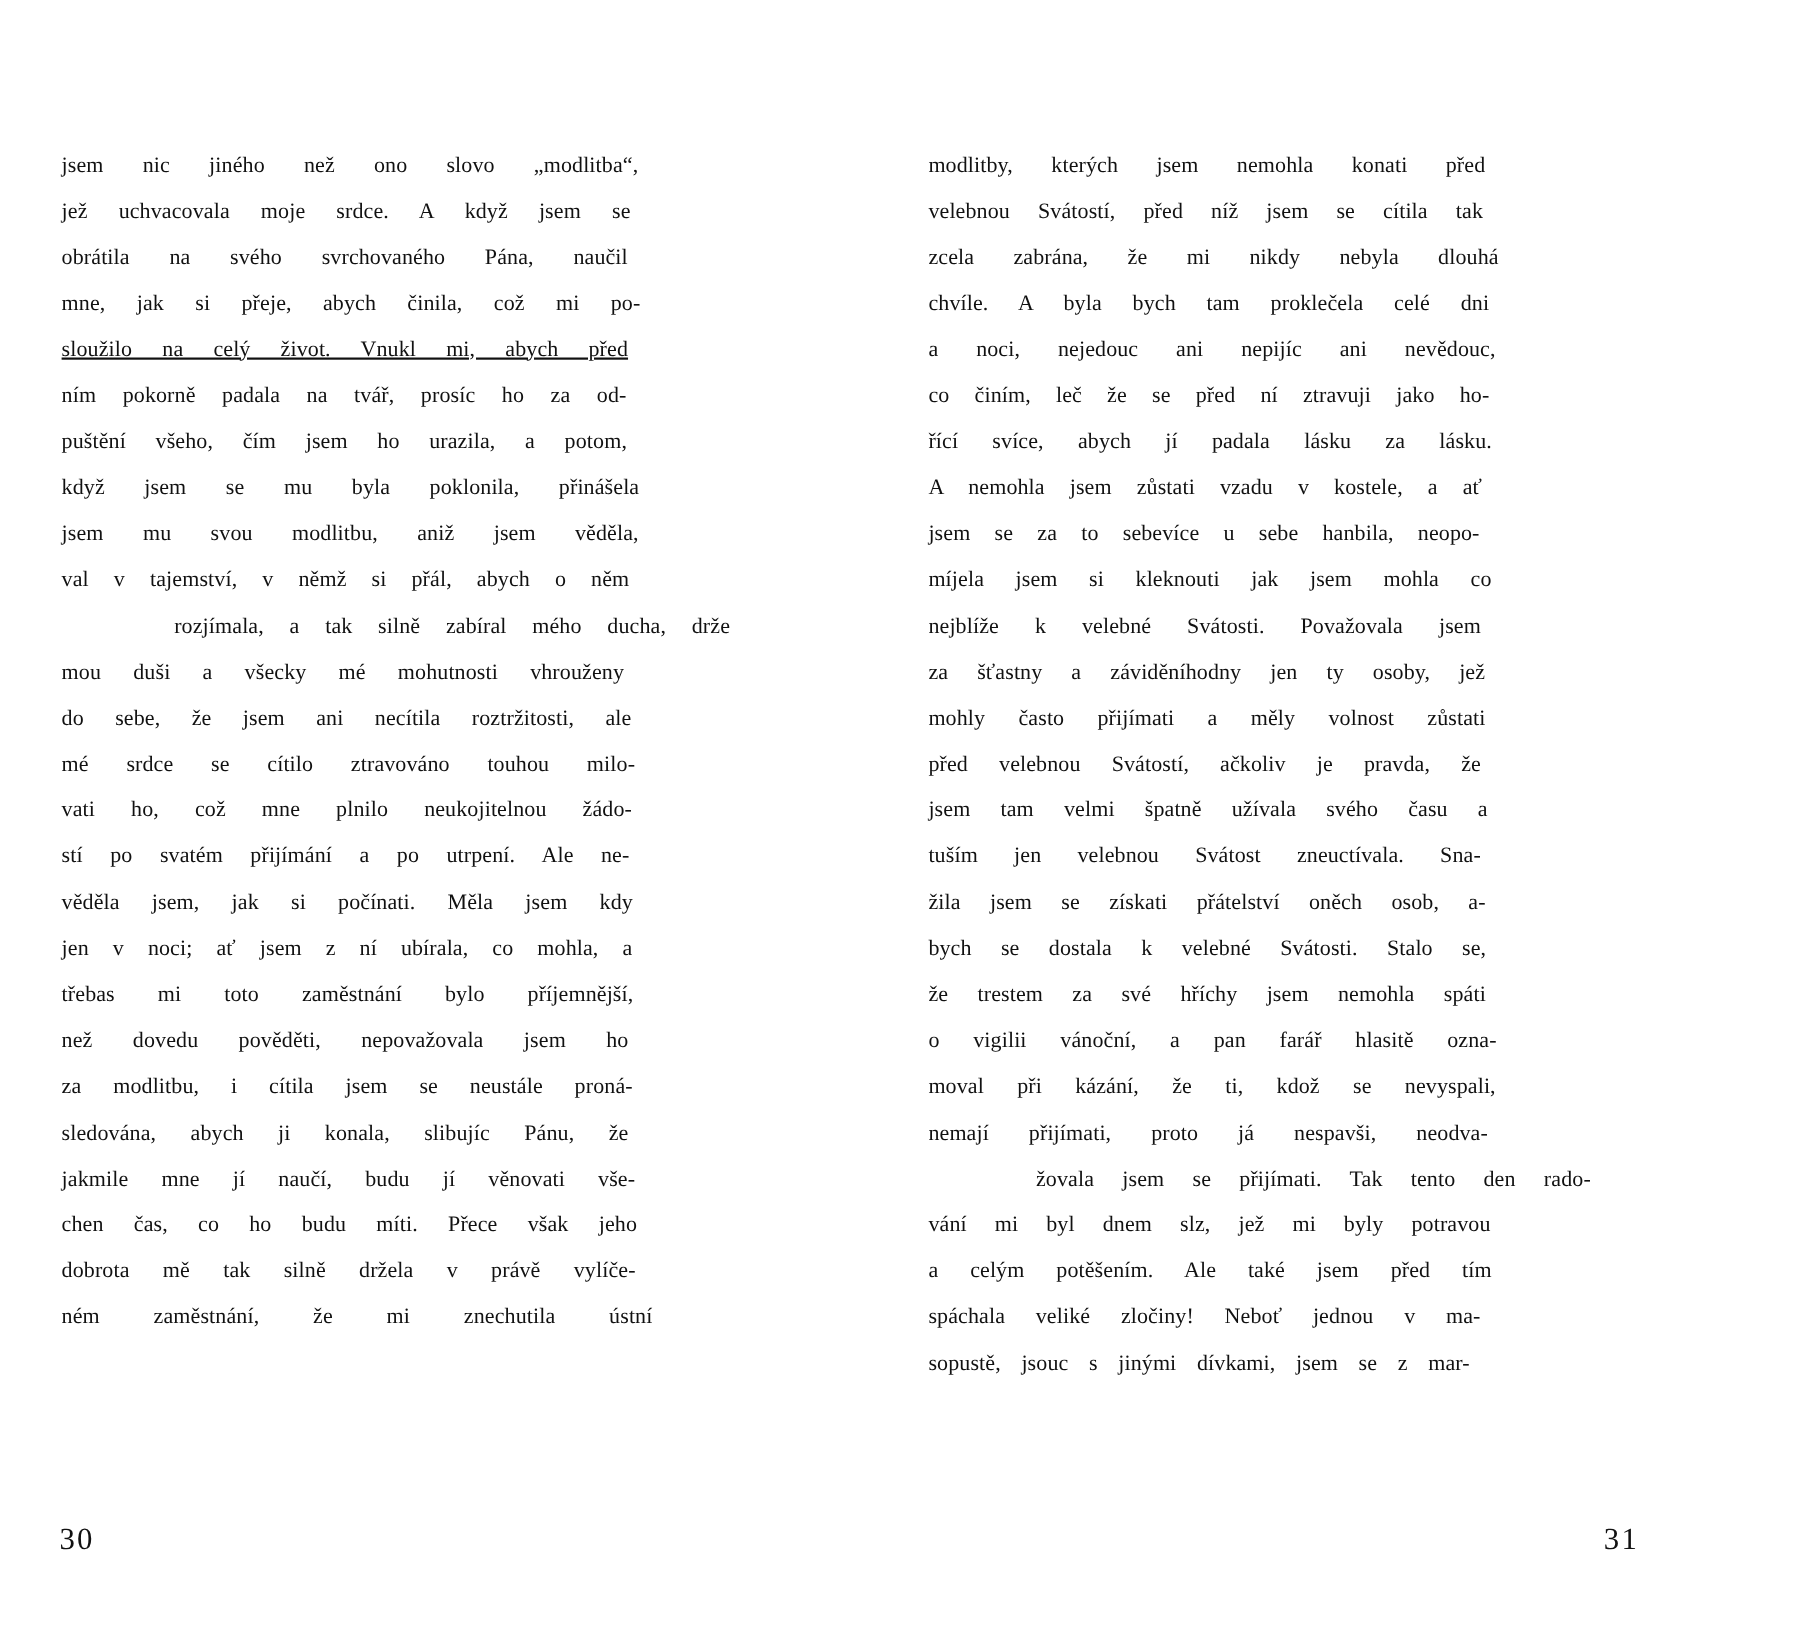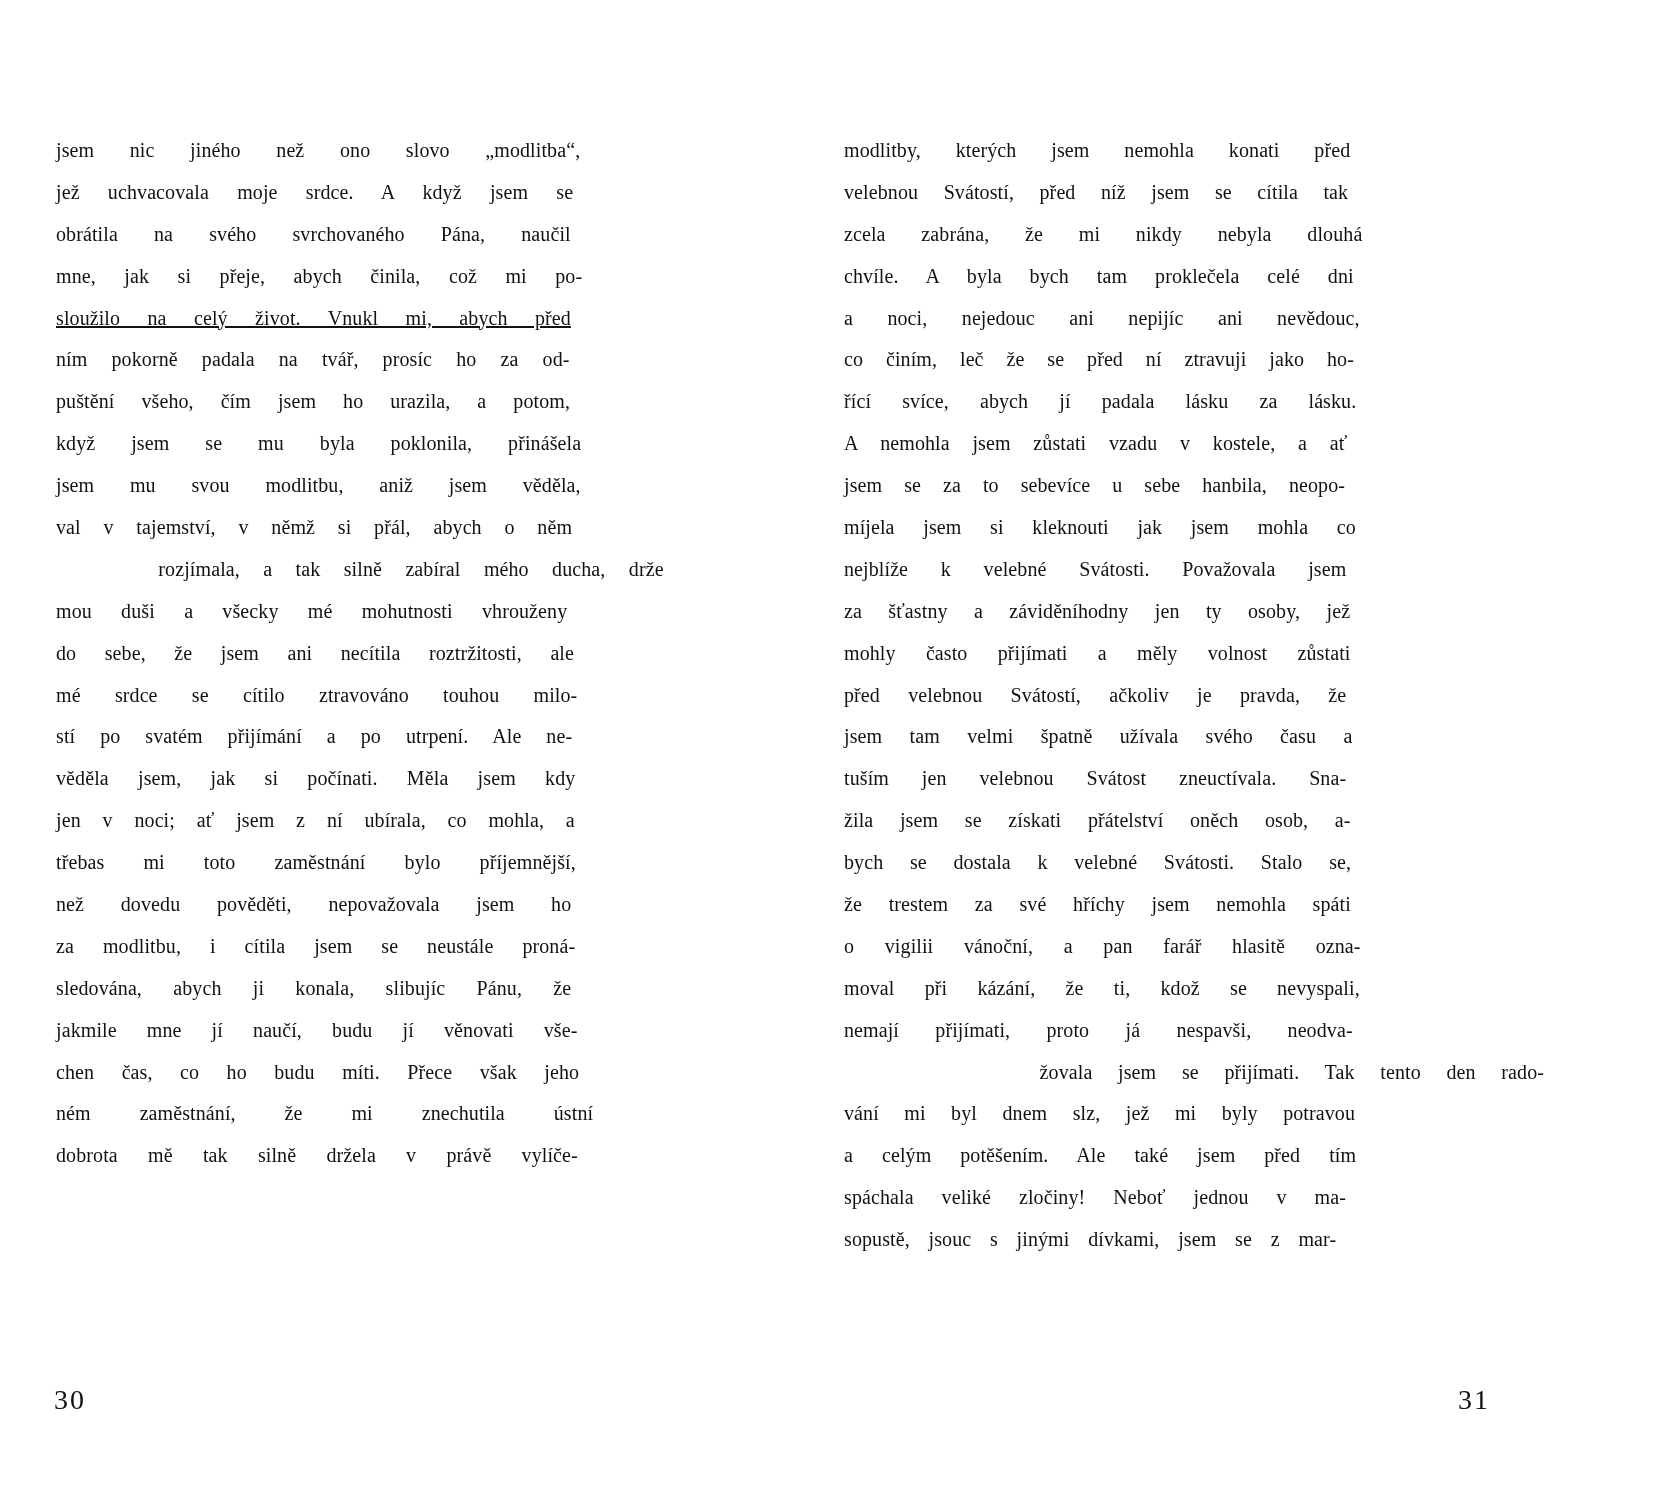--- a/index.html
+++ b/index.html
@@ -63,31 +63,32 @@
       <span class="line" style="display: block; text-align: left; text-align-last: auto; word-spacing: 22.2857px; text-decoration: underline;">sloužilo na celý život. Vnukl mi, abych před</span>
       <span class="line" style="display: block; text-align: left; text-align-last: auto; word-spacing: 19px;">ním pokorně padala na tvář, prosíc ho za od-</span>
       <span class="line" style="display: block; text-align: left; text-align-last: auto; word-spacing: 21.8571px;">puštění všeho, čím jsem ho urazila, a potom,</span>
       <span class="line" style="display: block; text-align: left; text-align-last: auto; word-spacing: 30.8333px;">když jsem se mu byla poklonila, přinášela</span>
       <span class="line" style="display: block; text-align: left; text-align-last: auto; word-spacing: 30.6667px;">jsem mu svou modlitbu, aniž jsem věděla,</span>
       <span class="line" style="display: block; text-align: left; text-align-last: auto; word-spacing: 17.6667px;">val v tajemství, v němž si přál, abych o něm</span>
       <span class="line" style="display: block; text-align: center; text-align-last: auto; word-spacing: 18.2857px;">rozjímala, a tak silně zabíral mého ducha, drže</span>
       <span class="line" style="display: block; text-align: left; text-align-last: auto; word-spacing: 24.1667px;">mou duši a všecky mé mohutnosti vhrouženy</span>
       <span class="line" style="display: block; text-align: left; text-align-last: auto; word-spacing: 23.4286px;">do sebe, že jsem ani necítila roztržitosti, ale</span>
       <span class="line" style="display: block; text-align: left; text-align-last: auto; word-spacing: 29.1667px;">mé srdce se cítilo ztravováno touhou milo-</span>
+      <span class="line" style="display: block; text-align: left; text-align-last: auto; word-spacing: 27.6667px;">vati ho, což mne plnilo neukojitelnou žádo-</span>
       <span class="line" style="display: block; text-align: left; text-align-last: auto; word-spacing: 19.875px;">stí po svatém přijímání a po utrpení. Ale ne-</span>
       <span class="line" style="display: block; text-align: left; text-align-last: auto; word-spacing: 24.1429px;">věděla jsem, jak si počínati. Měla jsem kdy</span>
       <span class="line" style="display: block; text-align: left; text-align-last: auto; word-spacing: 16.7px;">jen v noci; ať jsem z ní ubírala, co mohla, a</span>
       <span class="line" style="display: block; text-align: left; text-align-last: auto; word-spacing: 34px; font-family: Liberation Serif, serif;">třebas mi toto zaměstnání bylo příjemnější,</span>
       <span class="line" style="display: block; text-align: left; text-align-last: auto; word-spacing: 31.6px;">než dovedu pověděti, nepovažovala jsem ho</span>
       <span class="line" style="display: block; text-align: left; text-align-last: auto; word-spacing: 23.8571px;">za modlitbu, i cítila jsem se neustále proná-</span>
       <span class="line" style="display: block; text-align: left; text-align-last: auto; word-spacing: 26.1667px;">sledována, abych ji konala, slibujíc Pánu, že</span>
       <span class="line" style="display: block; text-align: left; text-align-last: auto; word-spacing: 25px;">jakmile mne jí naučí, budu jí věnovati vše-</span>
       <span class="line" style="display: block; text-align: left; text-align-last: auto; word-spacing: 22.375px;">chen čas, co ho budu míti. Přece však jeho</span>
+      <span class="line" style="display: block; text-align: left; text-align-last: auto; word-spacing: 25.1429px;">dobrota mě tak silně držela v právě vylíče-</span>
       <span class="line" style="display: block; text-align: left; text-align-last: auto; word-spacing: 43.8px;">ném zaměstnání, že mi znechutila ústní</span>
-      <span class="line" style="display: block; text-align: left; text-align-last: auto; word-spacing: 25.1429px;">dobrota mě tak silně držela v právě vylíče-</span>
     </div>
   <div class="page-number">30</div>
 </div>
 
 <div class="page page-right">
   <div class="text-block" id="right-text">
       <span class="line" style="display: block; text-align: left; text-align-last: auto; word-spacing: 29.8px;">modlitby, kterých jsem nemohla konati před</span>
       <span class="line" style="display: block; text-align: left; text-align-last: auto; word-spacing: 20.4286px;">velebnou Svátostí, před níž jsem se cítila tak</span>
       <span class="line" style="display: block; text-align: left; text-align-last: auto; word-spacing: 30.6667px;">zcela zabrána, že mi nikdy nebyla dlouhá</span>
       <span class="line" style="display: block; text-align: left; text-align-last: auto; word-spacing: 22.8571px;">chvíle. A byla bych tam proklečela celé dni</span>
@@ -102,20 +103,20 @@
       <span class="line" style="display: block; text-align: left; text-align-last: auto; word-spacing: 25.1667px;">mohly často přijímati a měly volnost zůstati</span>
       <span class="line" style="display: block; text-align: left; text-align-last: auto; word-spacing: 23.1667px;">před velebnou Svátostí, ačkoliv je pravda, že</span>
       <span class="line" style="display: block; text-align: left; text-align-last: auto; word-spacing: 22.2857px;">jsem tam velmi špatně užívala svého času a</span>
       <span class="line" style="display: block; text-align: left; text-align-last: auto; word-spacing: 27.8px;">tuším jen velebnou Svátost zneuctívala. Sna-</span>
       <span class="line" style="display: block; text-align: left; text-align-last: auto; word-spacing: 21.5714px;">žila jsem se získati přátelství oněch osob, a-</span>
       <span class="line" style="display: block; text-align: left; text-align-last: auto; word-spacing: 21.5714px;">bych se dostala k velebné Svátosti. Stalo se,</span>
       <span class="line" style="display: block; text-align: left; text-align-last: auto; word-spacing: 21.5714px;">že trestem za své hříchy jsem nemohla spáti</span>
       <span class="line" style="display: block; text-align: left; text-align-last: auto; word-spacing: 25.5714px;">o vigilii vánoční, a pan farář hlasitě ozna-</span>
       <span class="line" style="display: block; text-align: left; text-align-last: auto; word-spacing: 25.1429px;">moval při kázání, že ti, kdož se nevyspali,</span>
       <span class="line" style="display: block; text-align: left; text-align-last: auto; word-spacing: 31.2px;">nemají přijímati, proto já nespavši, neodva-</span>
-      <span class="line" style="display: block; text-align: right; text-align-last: auto; word-spacing: 20.5714px;">žovala jsem se přijímati. Tak tento den rado-</span>
+      <span class="line" style="display: block; text-align: center; text-align-last: auto; word-spacing: 20.5714px;">žovala jsem se přijímati. Tak tento den rado-</span>
       <span class="line" style="display: block; text-align: left; text-align-last: auto; word-spacing: 20.375px;">vání mi byl dnem slz, jež mi byly potravou</span>
       <span class="line" style="display: block; text-align: left; text-align-last: auto; word-spacing: 23.8571px;">a celým potěšením. Ale také jsem před tím</span>
       <span class="line" style="display: block; text-align: left; text-align-last: auto; word-spacing: 22.8333px;">spáchala veliké zločiny! Neboť jednou v ma-</span>
       <span class="line" style="display: block; text-align: left; text-align-last: auto; word-spacing: 13.625px;">sopustě, jsouc s jinými dívkami, jsem se z mar-</span>
     </div>
   <div class="page-number">31</div>
 </div>
 
 </body></html>

